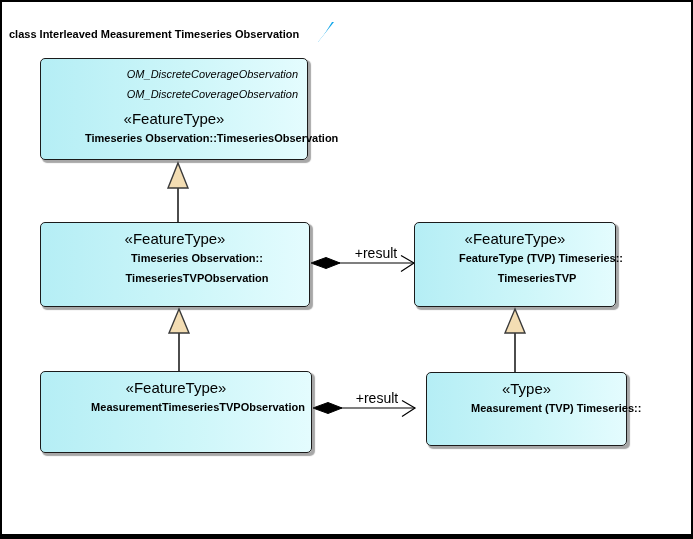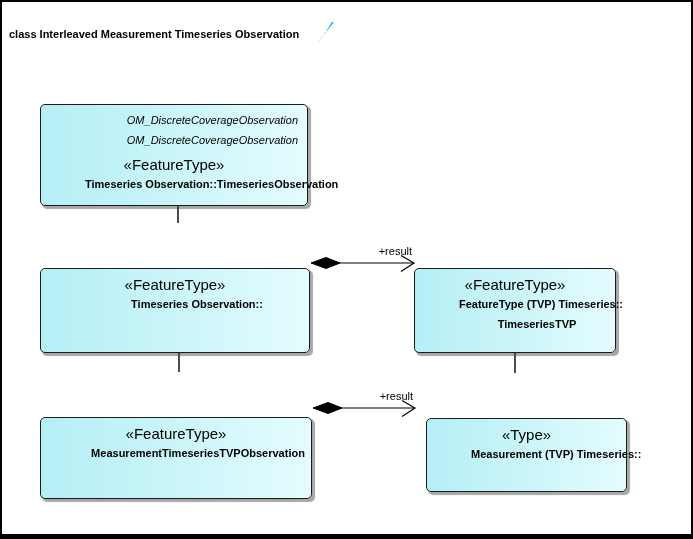--- a/index.html
+++ b/index.html
@@ -25,30 +25,29 @@
     position:absolute; left:7px; top:0; height:24px; line-height:24px;
     font-size:11px; font-weight:bold; color:#000; white-space:nowrap;
   }
   
   .uml-box{
     position:absolute; box-sizing:border-box;
     background:linear-gradient(to right,#b5eef5 0%,#cdf6f9 55%,#e4fcfe 100%);
     border:1.5px solid #1b1b1b; border-radius:5px;
     box-shadow:2.5px 2.5px 1px rgba(60,60,60,0.45);
     color:#000;
-    margin-top:46px;
   }
   .parents{ text-align:right; padding:5px 9px 0 0; font-style:italic;
             font-size:11px; line-height:20px; white-space:nowrap;}
   .stereo{ text-align:center; font-size:15px; line-height:19px; white-space:nowrap;}
   .cname{ text-align:center; font-size:11px; font-weight:bold; line-height:20px; white-space:nowrap;padding-left:44px;}
   .gap6{height:6px;} .gap5{height:5px;}
   
   .conn-label{
-    position:absolute; width:72px; text-align:right; font-size:11px; color:#000;
+    position:absolute; width:72px; text-align:center; font-size:14px; color:#000;
     white-space:nowrap;
   }
   svg{position:absolute; left:0; top:0;}
 </style>
 </head>
 <body>
 
 <div id="frame">
 
   <svg width="689" height="532" viewBox="0 0 689 532">
@@ -93,20 +92,21 @@
     </div>
     <div class="gap5"></div>
     <div class="stereo">«FeatureType»</div>
     <div class="cname">Timeseries Observation::TimeseriesObservation</div>
   </div>
 
   <div class="uml-box" style="left:38px; top:220px; width:270px; height:85px;">
     <div class="gap6"></div>
     <div class="stereo">«FeatureType»</div>
     <div class="cname">Timeseries Observation::</div>
+    <div class="cname">TimeseriesTVPObservation</div>
   </div>
 
   <div class="uml-box" style="left:412px; top:220px; width:202px; height:85px;">
     <div class="gap6"></div>
     <div class="stereo">«FeatureType»</div>
     <div class="cname">FeatureType (TVP) Timeseries::</div>
     <div class="cname">TimeseriesTVP</div>
   </div>
 
   <div class="uml-box" style="left:38px; top:369px; width:272px; height:82px;">

